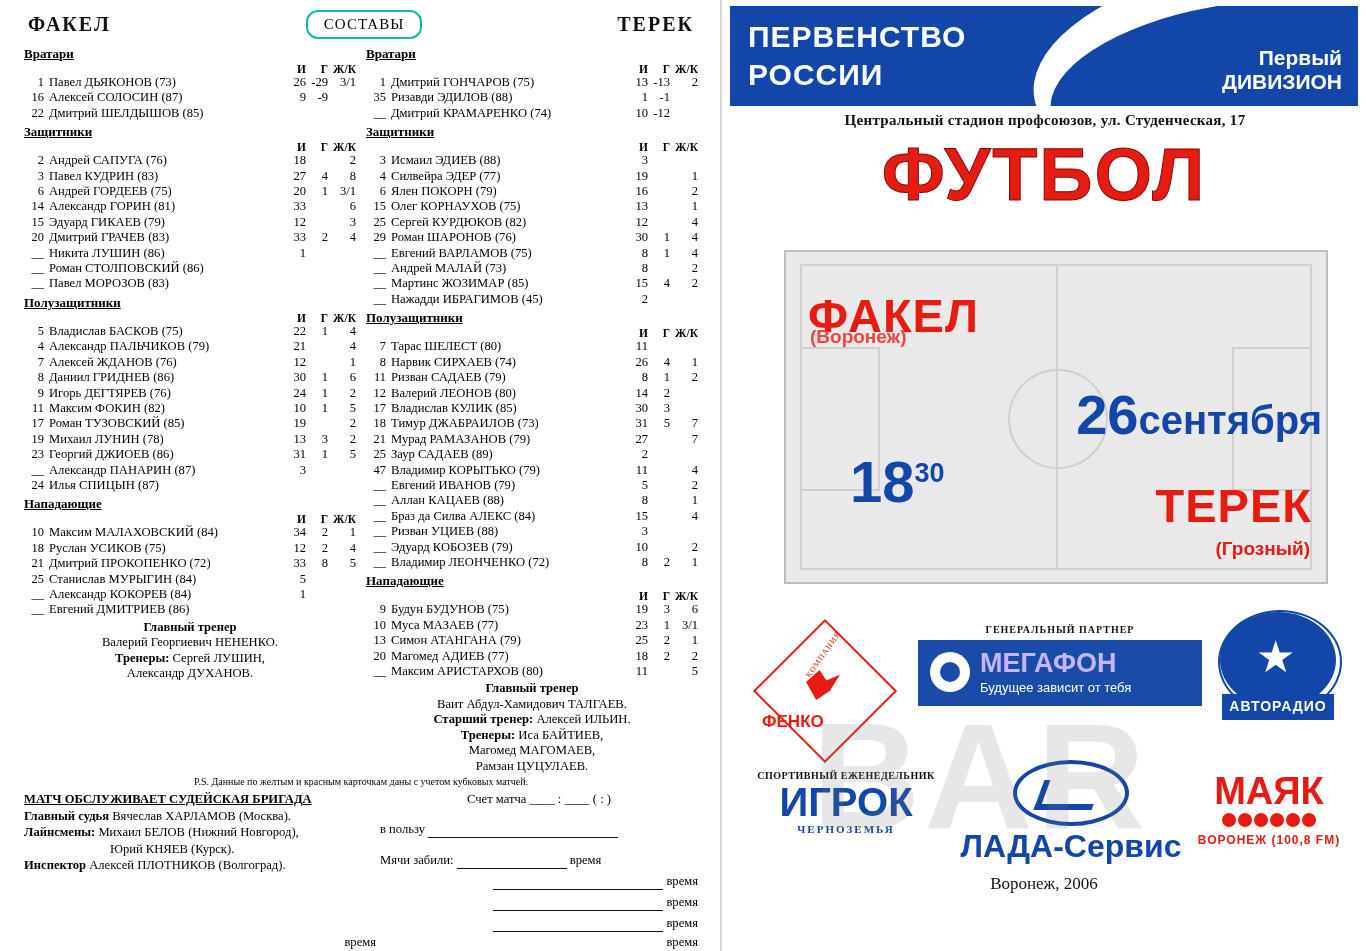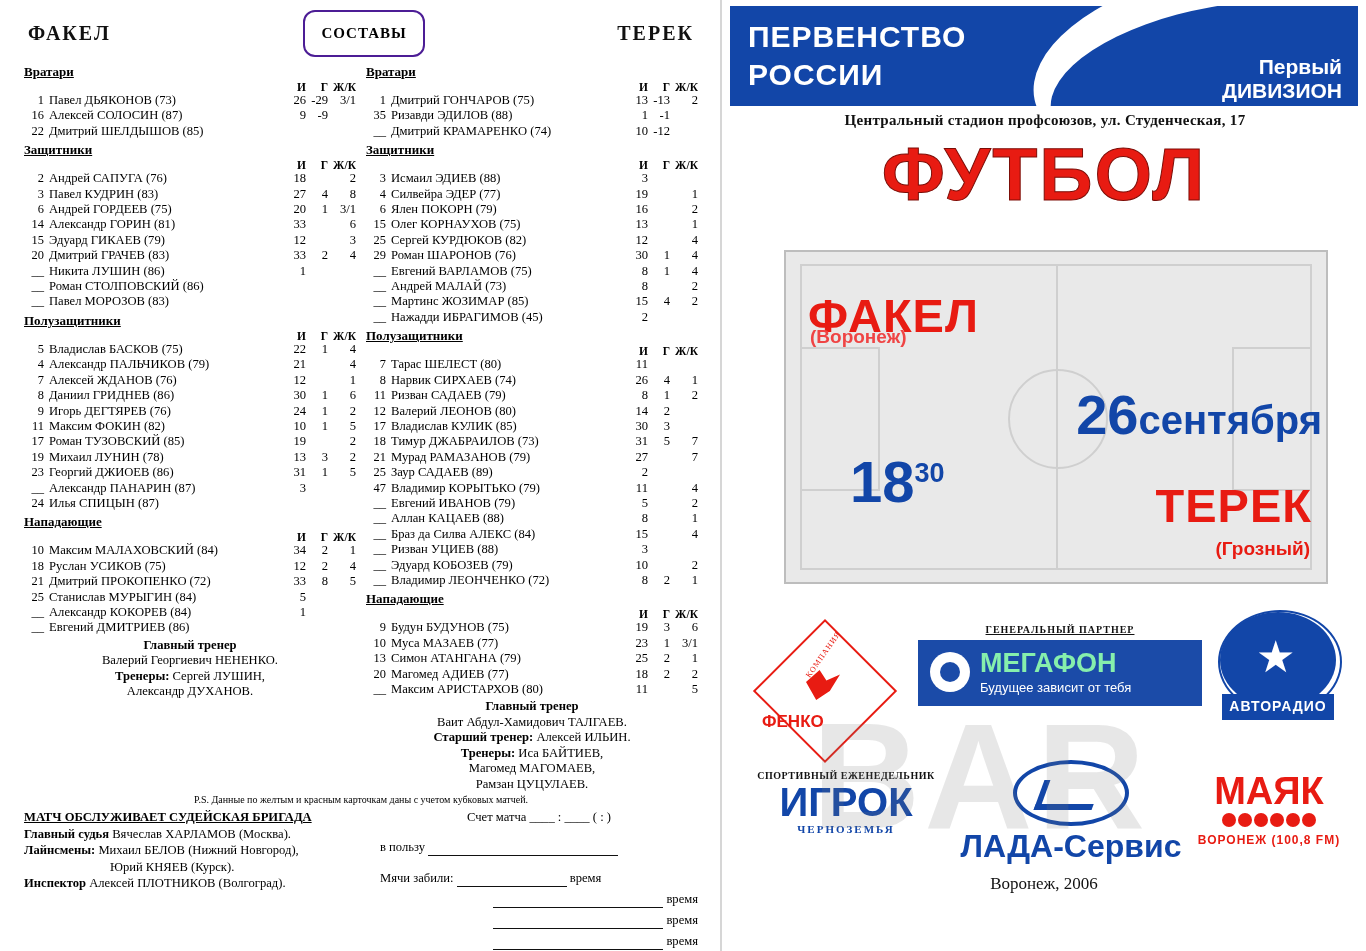--- a/index.html
+++ b/index.html
@@ -3,21 +3,21 @@
 <meta charset="utf-8">
 <style>
   html,body{margin:0;padding:0;}
   body{width:1366px;height:951px;background:#fff;font-family:"Liberation Serif",serif;overflow:hidden;}
   .page{position:relative;width:1366px;height:951px;}
 
   
   .left{position:absolute;left:0;top:0;width:722px;height:951px;background:#fff;}
   .lhead{display:flex;align-items:center;justify-content:space-between;padding:10px 28px 0 28px;}
   .team-name{font-weight:bold;font-size:20px;letter-spacing:2px;color:#111;}
-  .sostavy{border:2px solid #4c1d95;border-radius:12px;padding:13px 16px;font-weight:bold;font-size:15px;letter-spacing:1px;}
+  .sostavy{border:2px solid #14b8a6;border-radius:12px;padding:4px 16px;font-weight:normal;font-size:15px;letter-spacing:1px;}
 
   .cols{display:flex;gap:0;padding:4px 24px 0 24px;}
   .col{width:334px;}
   .col.right{margin-left:10px;}
 
   .sec{font-weight:bold;font-size:13px;text-decoration:underline;margin:3px 0 1px 0;}
   .hdr{display:flex;font-size:12px;font-weight:bold;justify-content:flex-end;}
   .row{display:flex;font-size:12.6px;line-height:15.4px;white-space:nowrap;}
   .num{width:20px;text-align:right;padding-right:5px;flex:0 0 auto;font-size:12.4px;}
   .nm{flex:1 1 auto;overflow:hidden;}
@@ -38,21 +38,21 @@
   .ref-right{flex:1;font-size:12.6px;line-height:16px;padding-left:4px;}
   .ul{display:inline-block;border-bottom:1px solid #111;}
 
   
   .right-cover{position:absolute;left:722px;top:0;width:644px;height:951px;background:#fff;}
   .blue-banner{position:absolute;left:8px;top:6px;width:628px;height:100px;background:#1246a8;overflow:hidden;}
   .blue-banner .swoosh{position:absolute;left:300px;top:-40px;width:420px;height:180px;background:#fff;border-radius:50%/60%;transform:rotate(-12deg);}
   .blue-banner .swoosh2{position:absolute;left:318px;top:-6px;width:420px;height:150px;background:#1246a8;border-radius:50%/60%;transform:rotate(-10deg);}
   .pr1{position:absolute;left:18px;top:14px;color:#fff;font-weight:bold;font-size:30px;letter-spacing:1px;font-family:"Liberation Sans",sans-serif;}
   .pr2{position:absolute;left:18px;top:52px;color:#fff;font-weight:bold;font-size:30px;letter-spacing:1px;font-family:"Liberation Sans",sans-serif;}
-  .pr3{position:absolute;right:16px;top:49px;color:#fff;font-weight:bold;font-size:21px;text-align:right;line-height:24px;font-family:"Liberation Sans",sans-serif;}
+  .pr3{position:absolute;right:16px;top:40px;color:#fff;font-weight:bold;font-size:21px;text-align:right;line-height:24px;font-family:"Liberation Sans",sans-serif;}
 
   .stadium{position:absolute;left:10px;top:112px;width:626px;text-align:center;font-size:15px;font-weight:bold;color:#111;letter-spacing:.3px;}
 
   .futbol{position:absolute;left:0;top:132px;width:644px;text-align:center;font-family:"Liberation Sans",sans-serif;font-weight:bold;font-size:74px;color:#e81b12;letter-spacing:2px;-webkit-text-stroke:1px #7a0c06;}
 
   .pitch{position:absolute;left:62px;top:250px;width:540px;height:330px;background:#e9e9e9;border:2px solid #bdbdbd;overflow:hidden;}
   .pitch .outline{position:absolute;left:14px;top:12px;right:14px;bottom:12px;border:2px solid #cfcfcf;}
   .pitch .mid{position:absolute;left:50%;top:12px;bottom:12px;border-left:2px solid #cfcfcf;}
   .pitch .circ{position:absolute;left:50%;top:50%;width:96px;height:96px;margin-left:-48px;margin-top:-48px;border:2px solid #cfcfcf;border-radius:50%;}
   .pitch .boxL{position:absolute;left:14px;top:50%;margin-top:-70px;width:78px;height:140px;border:2px solid #cfcfcf;border-left:none;}
@@ -68,24 +68,24 @@
   .time sup{font-size:27px;vertical-align:super;}
 
   
   .sp-fenko{position:absolute;left:40px;top:628px;width:124px;height:124px;}
   .sp-fenko .dia{position:absolute;left:12px;top:12px;width:98px;height:98px;border:2px solid #e81b12;transform:rotate(45deg);}
   .sp-fenko .ko{position:absolute;left:34px;top:22px;font-size:8px;color:#e81b12;transform:rotate(-55deg);letter-spacing:1px;}
   .sp-fenko .bird{position:absolute;left:44px;top:42px;width:34px;height:30px;background:#e81b12;clip-path:polygon(0% 40%,40% 0%,60% 35%,100% 15%,70% 70%,30% 100%);}
   .sp-fenko .nm{position:absolute;left:0;top:84px;width:124px;font-family:"Liberation Sans",sans-serif;font-weight:bold;font-size:17px;color:#e81b12;}
 
   .sp-megafon{position:absolute;left:196px;top:640px;width:284px;height:66px;background:#1b4ba8;}
-  .sp-megafon .gp{position:absolute;left:0;top:-16px;width:284px;text-align:center;font-size:10px;font-weight:bold;color:#111;letter-spacing:1px;text-decoration:underline;}
+  .sp-megafon .gp{position:absolute;left:0;top:-16px;width:284px;text-align:center;font-size:10px;font-weight:bold;color:#111;letter-spacing:1px;}
   .sp-megafon .logo{position:absolute;left:12px;top:12px;width:40px;height:40px;border-radius:50%;background:#fff;}
   .sp-megafon .logo:after{content:"";position:absolute;left:10px;top:10px;width:20px;height:20px;border-radius:50%;background:#1b4ba8;}
-  .sp-megafon .t1{position:absolute;left:62px;top:8px;color:#86efac;font-family:"Liberation Sans",sans-serif;font-weight:bold;font-size:27px;}
+  .sp-megafon .t1{position:absolute;left:62px;top:8px;color:#c4b5fd;font-family:"Liberation Sans",sans-serif;font-weight:bold;font-size:27px;}
   .sp-megafon .t2{position:absolute;left:62px;top:40px;color:#fff;font-family:"Liberation Sans",sans-serif;font-size:13px;}
 
   .sp-avtoradio{position:absolute;right:26px;top:612px;width:124px;height:124px;}
   .sp-avtoradio .circ{position:absolute;left:4px;top:0;width:116px;height:96px;border-radius:50%;background:#1246a8;}
   .sp-avtoradio .star{position:absolute;left:40px;top:24px;color:#fff;font-size:44px;line-height:44px;}
   .sp-avtoradio .bar{position:absolute;left:6px;top:82px;width:112px;height:26px;background:#1246a8;}
   .sp-avtoradio .bar span{position:absolute;left:0;top:4px;width:112px;text-align:center;color:#fff;font-family:"Liberation Sans",sans-serif;font-weight:bold;font-size:14px;letter-spacing:1px;}
   .sp-avtoradio .ring{position:absolute;left:2px;top:-2px;width:120px;height:100px;border:2px solid #1246a8;border-radius:50%;}
 
   .sp-igrok{position:absolute;left:34px;top:770px;width:180px;}

